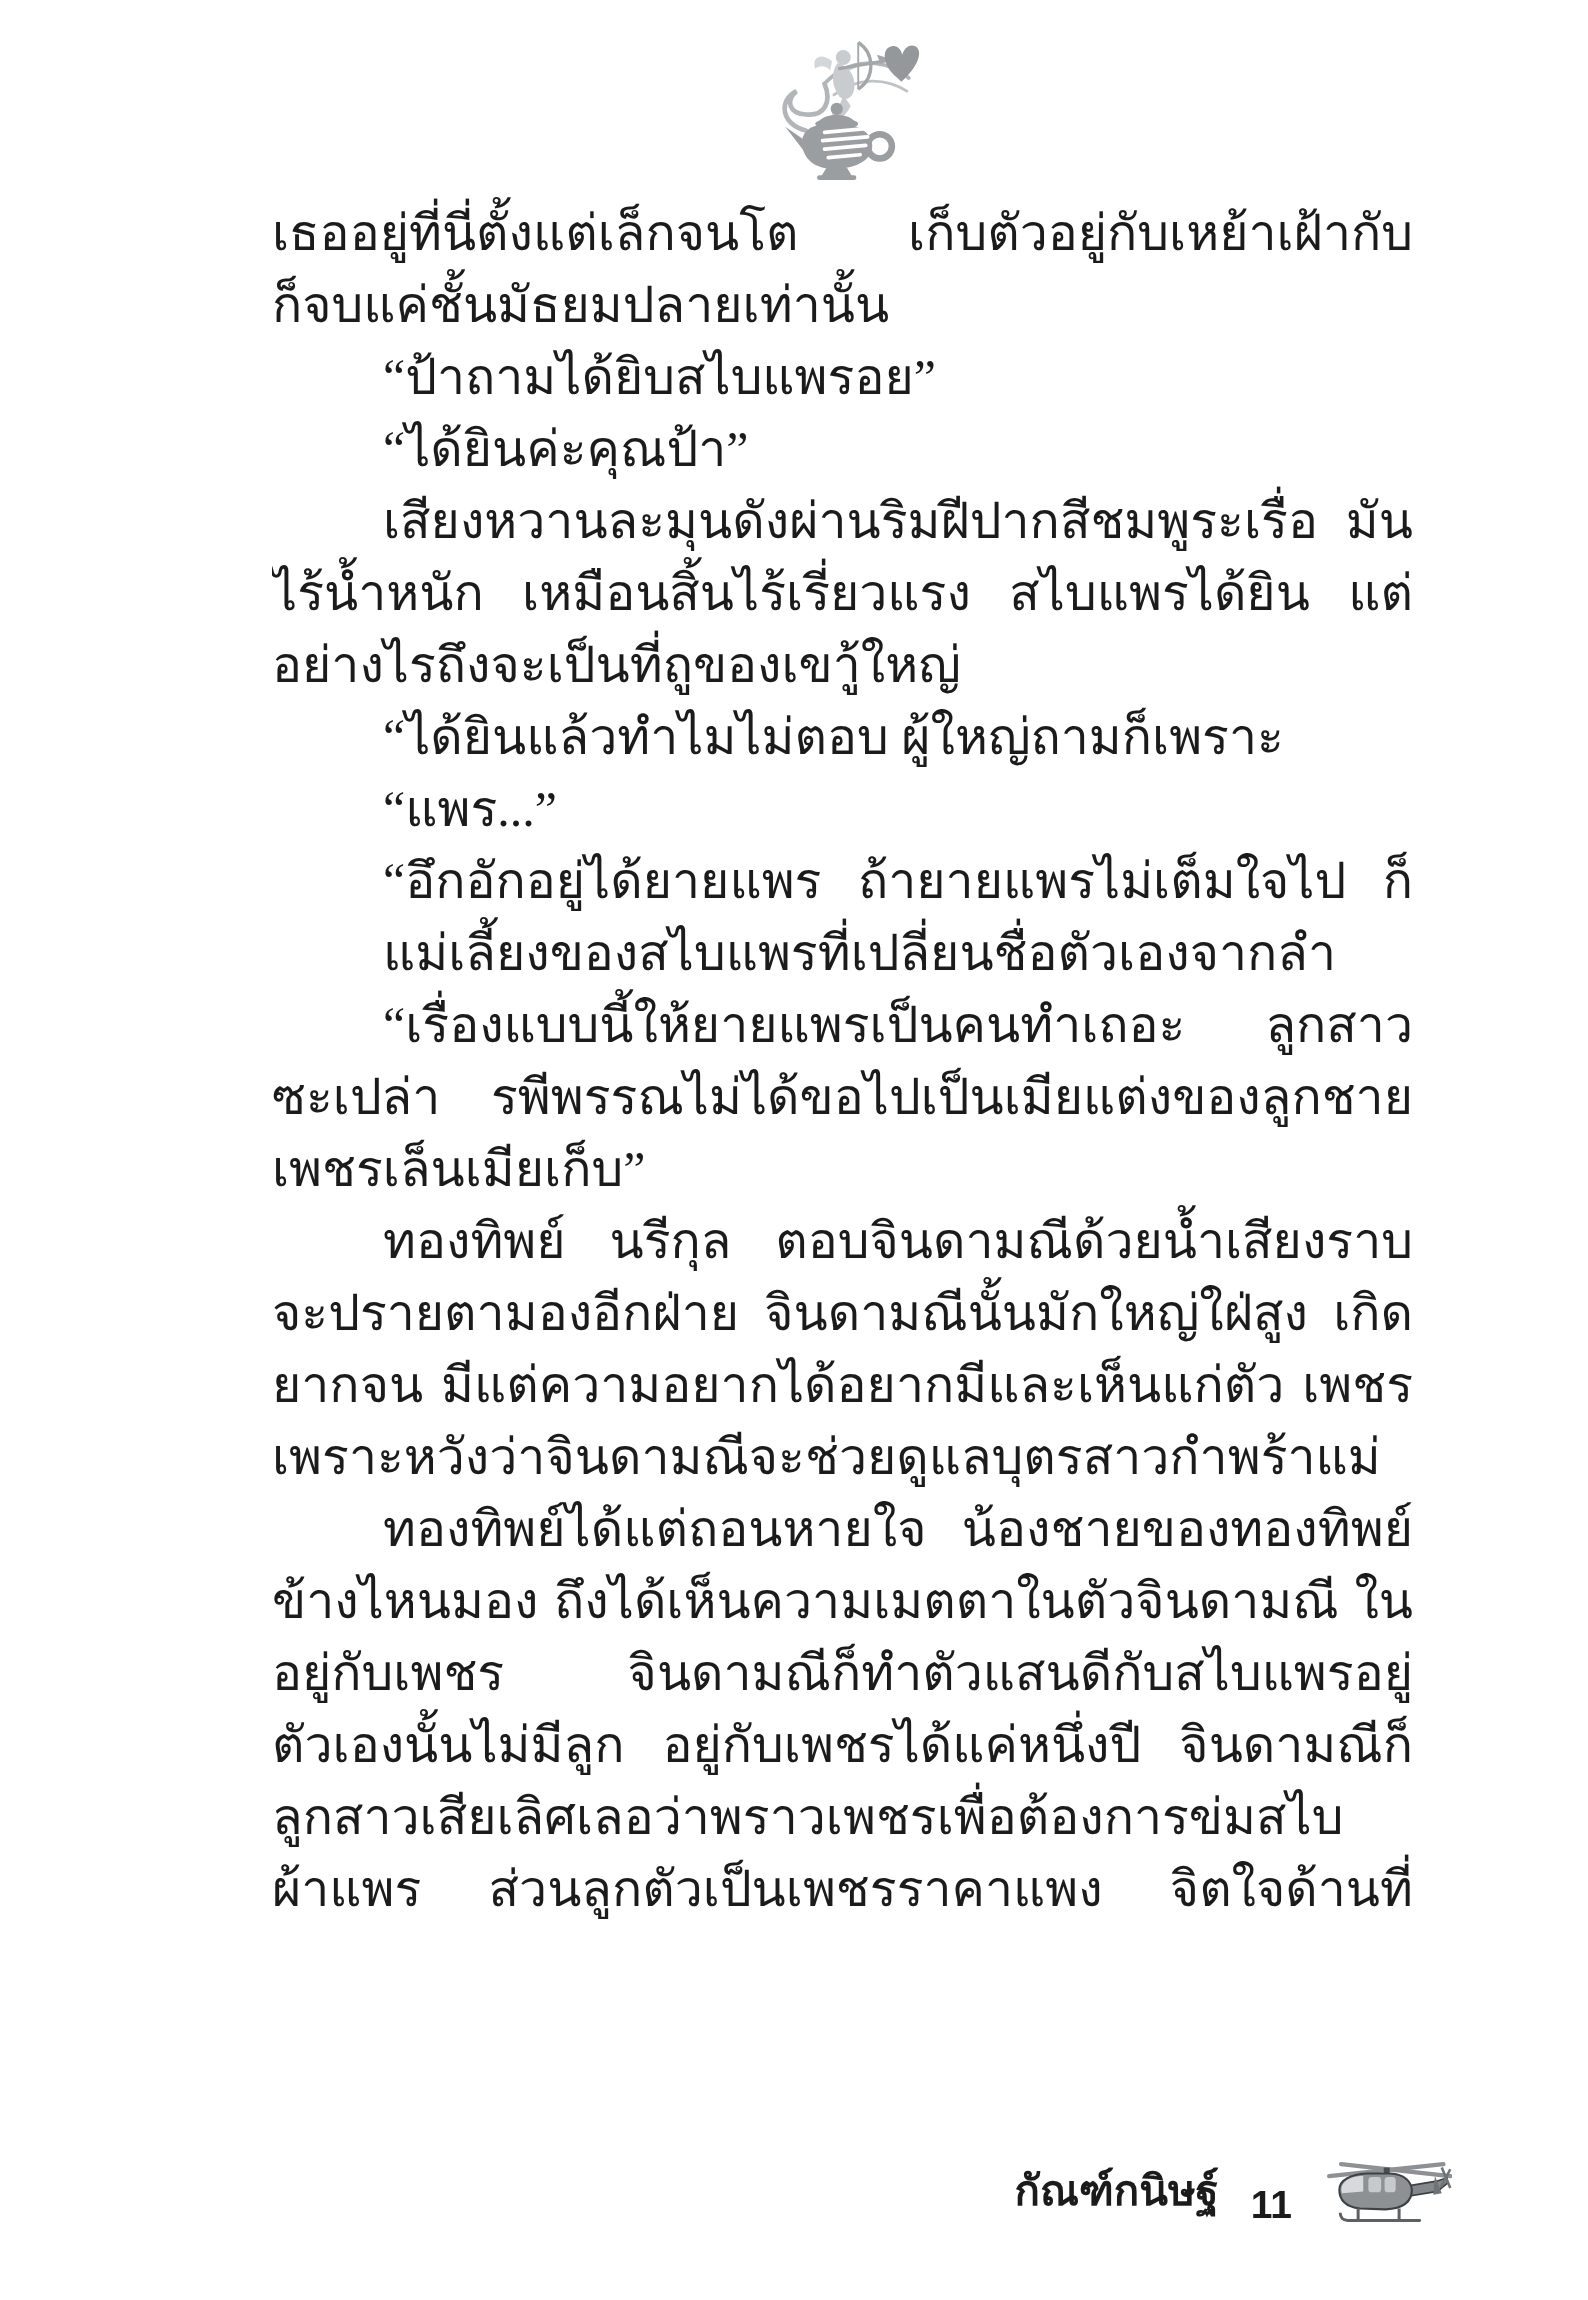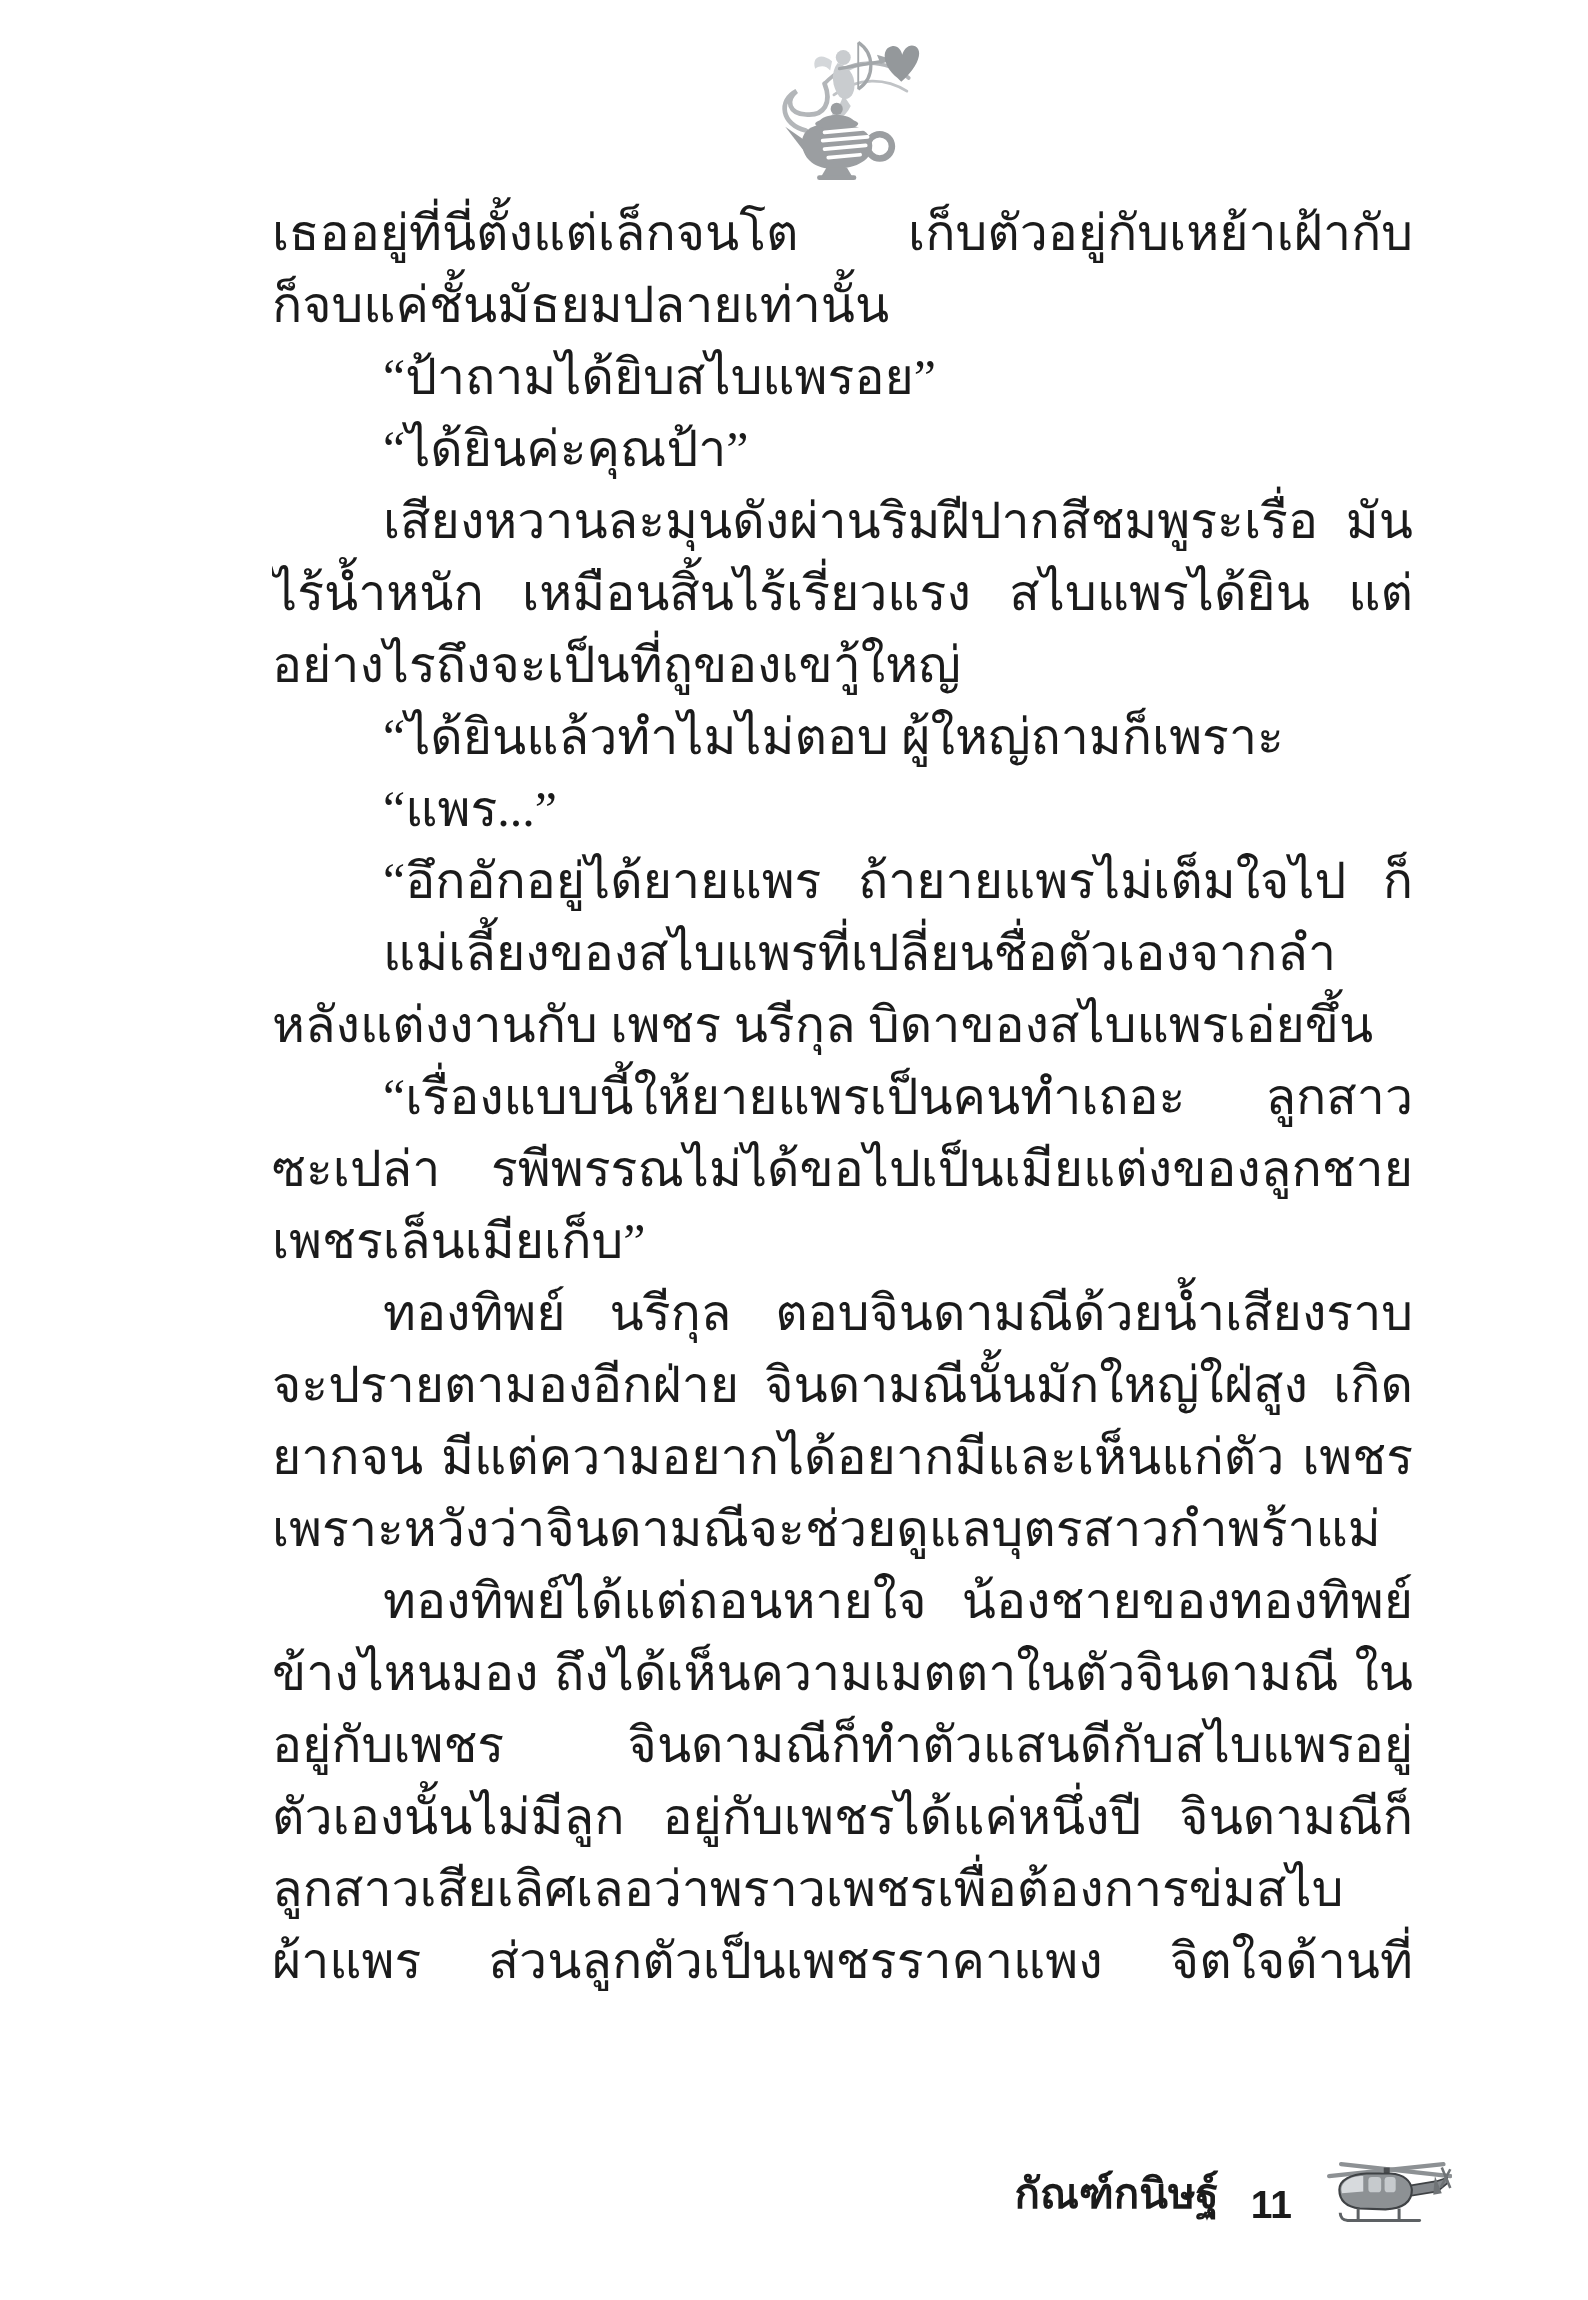--- a/index.html
+++ b/index.html
@@ -20,21 +20,21 @@
   }
   .line{height:72px;overflow:hidden;text-align:left;}
   .line.indent{padding-left:111px;}
   .line.justify{text-align:justify;text-align-last:justify;}
   .footer{
     position:absolute;top:2154px;right:137px;height:80px;
     display:flex;align-items:center;gap:32px;
   }
   .book-title{
     font-weight:700;font-size:42px;line-height:1;
-    font-family:Liberation Serif, serif;
+    font-family:Liberation Mono, monospace;
   }
   .page-number{
     font-weight:700;font-size:39px;line-height:1;
     font-family:"Liberation Sans", sans-serif;
     margin-top:20px;
   }
   .heli{width:128px;height:72px;display:block;}
 </style>
 </head>
 <body>
@@ -86,21 +86,20 @@
       <div class="line">ก็จบแค่ชั้นมัธยมปลายเท่านั้น</div>
       <div class="line indent">“ป้าถามได้ยิบสไบแพรอย”</div>
       <div class="line indent">“ได้ยินค่ะคุณป้า”</div>
       <div class="line indent justify">เสียงหวานละมุนดังผ่านริมฝีปากสีชมพูระเรื่อ มันแผ่วเบา</div>
       <div class="line justify">ไร้น้ำหนัก เหมือนสิ้นไร้เรี่ยวแรง สไบแพรได้ยิน แต่ไม่รู้ว่าต้องตอบ</div>
       <div class="line">อย่างไรถึงจะเป็นที่ถูของเขาู้ใหญ่</div>
       <div class="line indent">“ได้ยินแล้วทำไมไม่ตอบ ผู้ใหญ่ถามก็เพราะต้องการคำตอบ”</div>
       <div class="line indent">“แพร...”</div>
       <div class="line indent justify">“อึกอักอยู่ได้ยายแพร ถ้ายายแพรไม่เต็มใจไป ก็ส่งยายพราว</div>
       <div class="line indent justify">แม่เลี้ยงของสไบแพรที่เปลี่ยนชื่อตัวเองจากลำจวนเป็นจินดามณี</div>
-      <div class="line">หลังแต่งงานกับ เพชร นรีกุล บิดาของสไบแพรเอ่ยขึ้น</div>
       <div class="line indent justify">“เรื่องแบบนี้ให้ยายแพรเป็นคนทำเถอะ ลูกสาวเธอจะเสียเกียรติ</div>
       <div class="line justify">ซะเปล่า รพีพรรณไม่ได้ขอไปเป็นเมียแต่งของลูกชายเขาหรอกนะ แต่</div>
       <div class="line">เพชรเล็นเมียเก็บ”</div>
       <div class="line indent justify">ทองทิพย์ นรีกุล ตอบจินดามณีด้วยน้ำเสียงราบเรียบ ไม่แม้แต่</div>
       <div class="line justify">จะปรายตามองอีกฝ่าย จินดามณีนั้นมักใหญ่ใฝ่สูง เกิดมาในครอบครัว</div>
       <div class="line justify">ยากจน มีแต่ความอยากได้อยากมีและเห็นแก่ตัว เพชรเลือกจินดามณี</div>
       <div class="line">เพราะหวังว่าจินดามณีจะช่วยดูแลบุตรสาวกำพร้าแม่ของเขา</div>
       <div class="line indent justify">ทองทิพย์ได้แต่ถอนหายใจ น้องชายของทองทิพย์ใช้สายตา</div>
       <div class="line justify">ข้างไหนมอง ถึงได้เห็นความเมตตาในตัวจินดามณี ในช่วงแรกที่เข้ามา</div>
       <div class="line justify">อยู่กับเพชร จินดามณีก็ทำตัวแสนดีกับสไบแพรอยู่หรอก เพราะ</div>

